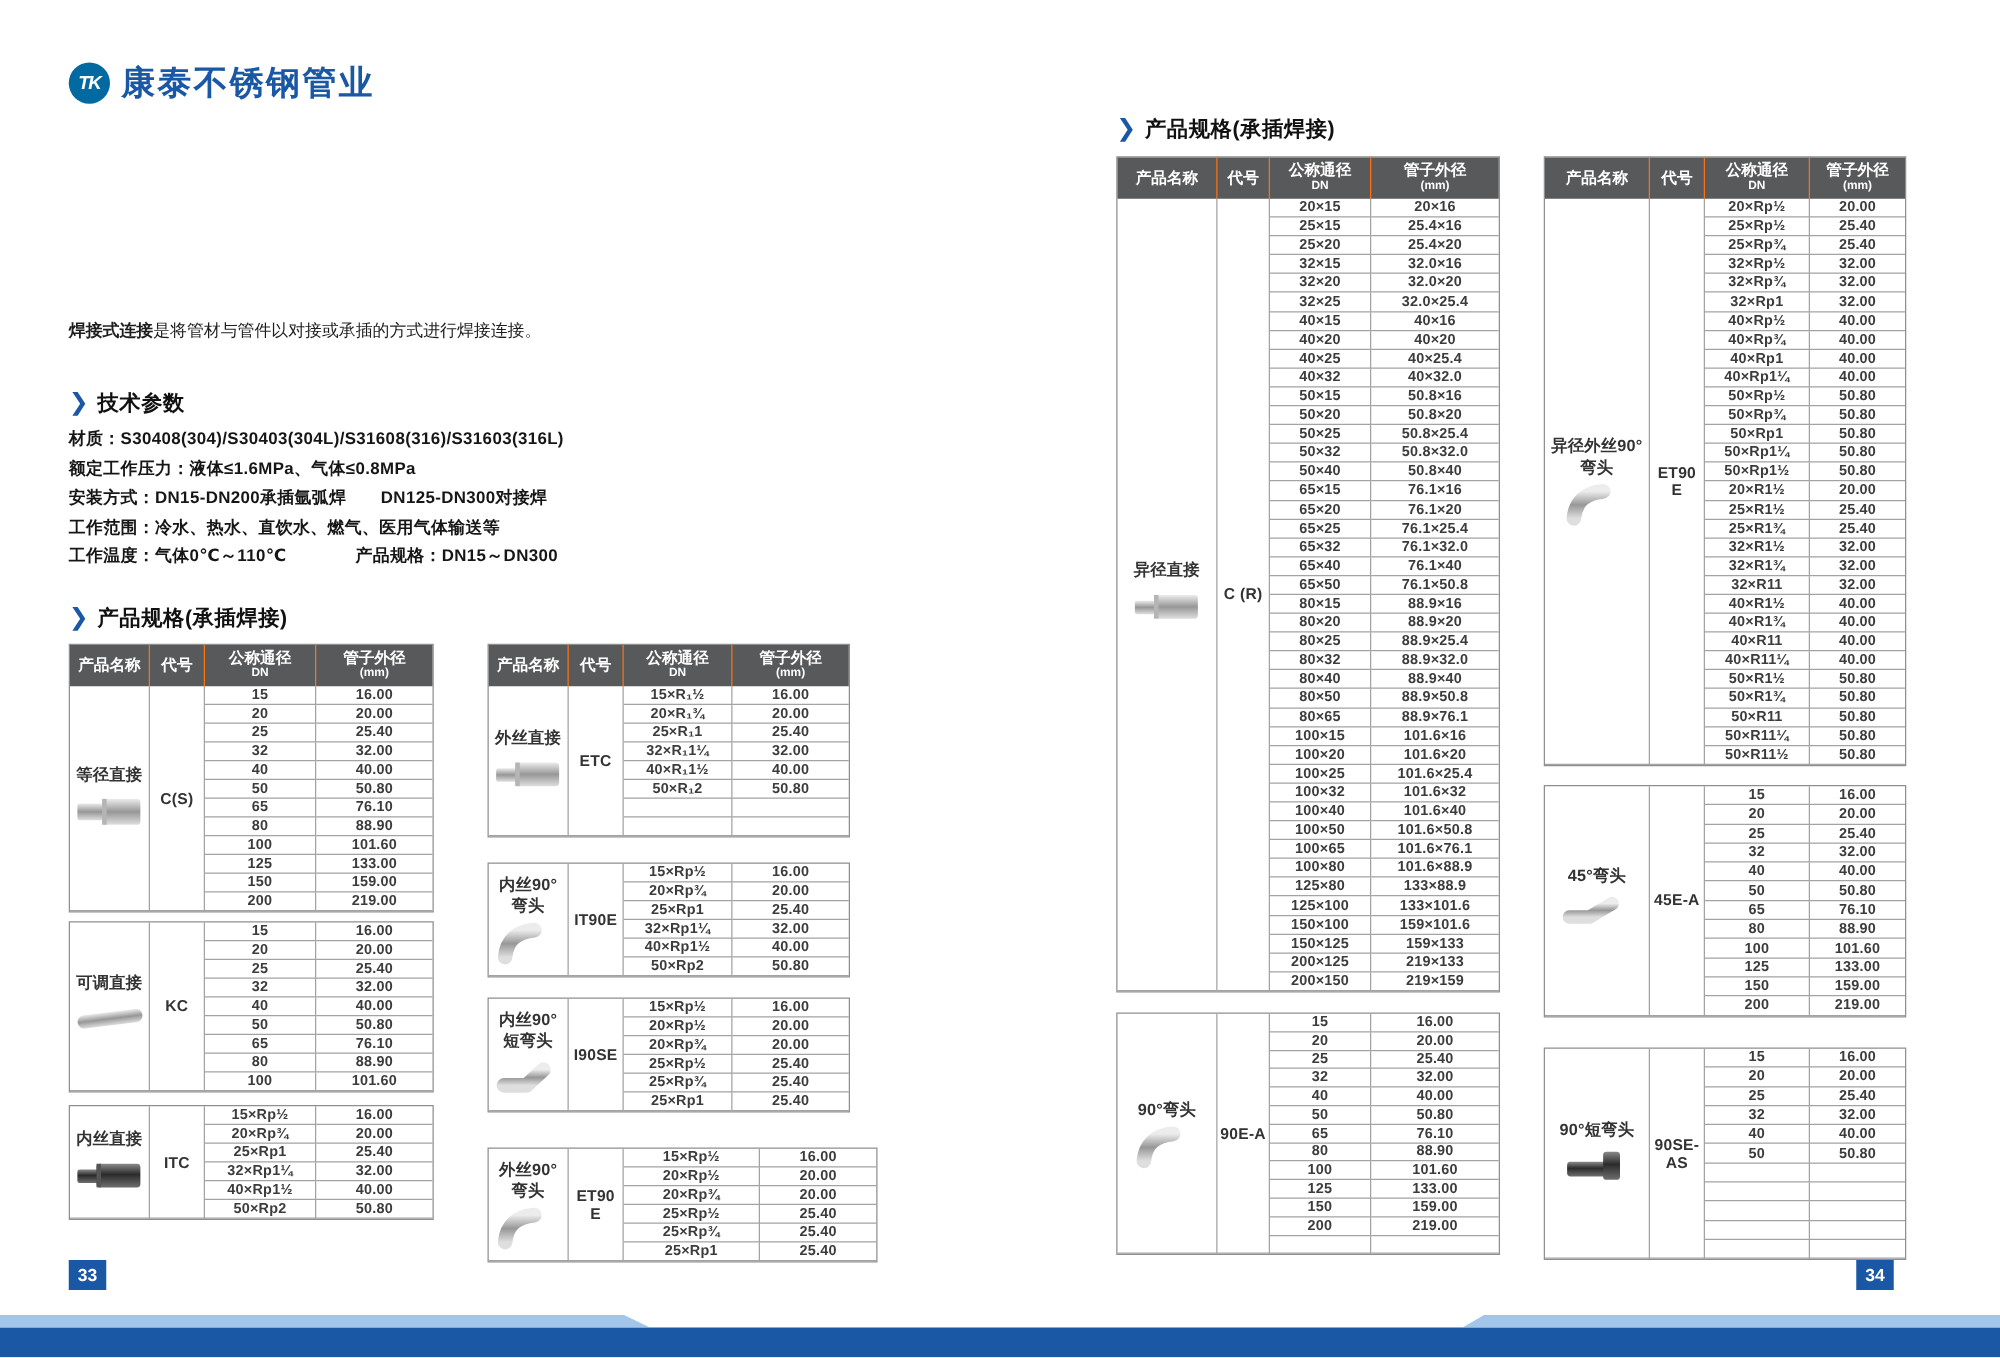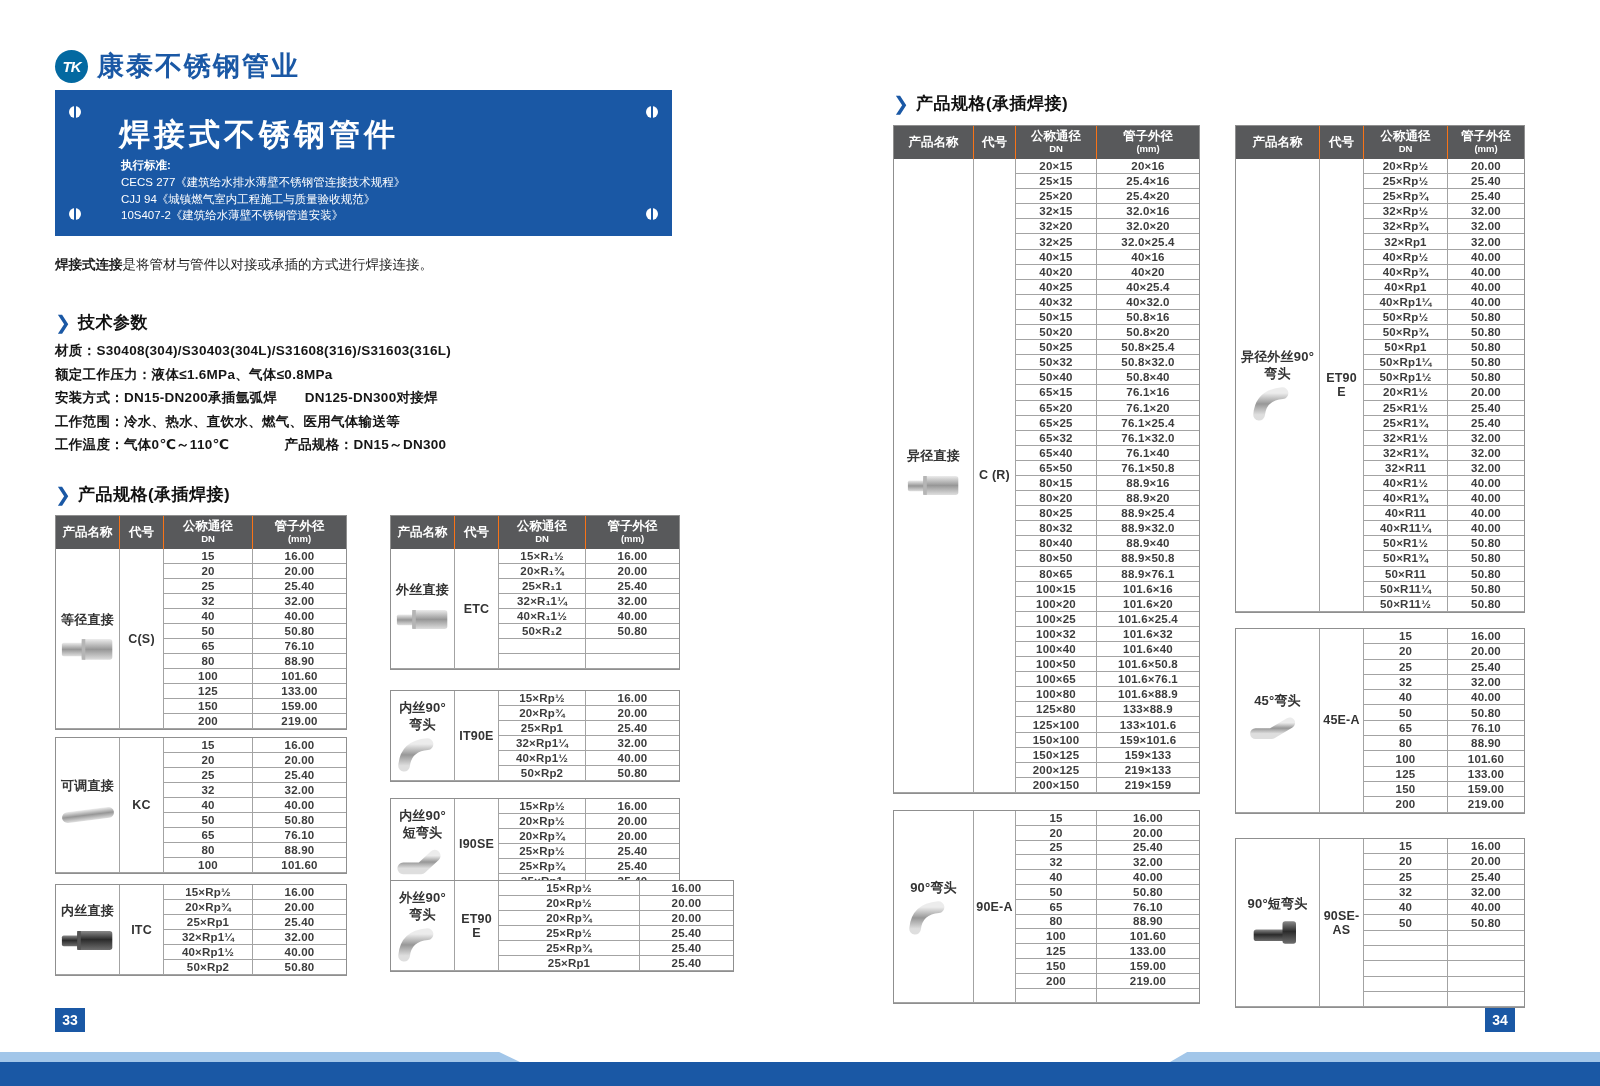--- a/index.html
+++ b/index.html
@@ -57,21 +57,21 @@
              word-break:break-word;text-align:center;padding:0 2px;}
   .pname{font-size:13px;font-weight:600;color:#333;text-align:center;line-height:17px;}
   .pimg svg{width:58px;height:36px;display:block;}
 
   #tbl-cs  {left:55px; top:515px;width:292px;}
   #tbl-kc  {left:55px; top:737px;width:292px;}
   #tbl-itc {left:55px; top:884px;width:292px;}
   #tbl-etc {left:390px;top:515px;width:290px;}
   #tbl-it90e{left:390px;top:690px;width:290px;}
   #tbl-i90se{left:390px;top:798px;width:290px;}
-  #tbl-et90el{left:390px;top:880px;width:344px;}
+  #tbl-et90el{left:390px;top:918px;width:312px;}
   #tbl-cr  {left:893px;top:125px;width:307px;--c1:80px;--c2:42px;--c4:102px;--rh:15.1px;}
   #tbl-e90a{left:893px;top:810px;width:307px;--c1:80px;--c2:42px;--c4:102px;--rh:14.8px;}
   #tbl-et90er{left:1235px;top:125px;width:290px;--c1:84px;--c2:44px;--c4:76px;--rh:15.1px;}
   #tbl-e45a{left:1235px;top:628px;width:290px;--c1:84px;--c2:44px;--c4:76px;--rh:15.3px;}
   #tbl-se90{left:1235px;top:838px;width:290px;--c1:84px;--c2:44px;--c4:76px;--rh:15.3px;}
 
   
   .footer-band{position:absolute;left:0;right:0;bottom:0;height:24px;background:#1a58a5;}
   .footer-light-left{position:absolute;left:0;bottom:24px;width:520px;height:10px;background:#a2c6e9;
                      clip-path:polygon(0 0,96% 0,100% 100%,0 100%);}
@@ -86,33 +86,20 @@
 </head>
 <body>
 
 <div id="canvas">
 
   <div class="logo">
     <div class="logo-circle">TK</div>
     <div class="logo-text">康泰不锈钢管业</div>
   </div>
 
-  <div class="banner">
-    <div class="coin tl"></div>
-    <div class="coin tr"></div>
-    <div class="coin bl"></div>
-    <div class="coin br"></div>
-    <div class="banner-title">焊接式不锈钢管件</div>
-    <div class="banner-std-label">执行标准:</div>
-    <div class="banner-stds">
-      <div>CECS 277《建筑给水排水薄壁不锈钢管连接技术规程》</div>
-      <div>CJJ 94《城镇燃气室内工程施工与质量验收规范》</div>
-      <div>10S407-2《建筑给水薄壁不锈钢管道安装》</div>
-    </div>
-  </div>
 
   <div class="intro">
     <span class="b">焊接式连接</span><span>是将管材与管件以对接或承插的方式进行焊接连接。</span>
   </div>
 
   <div class="section-h" id="sec-tech">
     <span class="section-arrow">❯</span>
     <span class="section-text">技术参数</span>
   </div>
   <div class="tech-lines">

